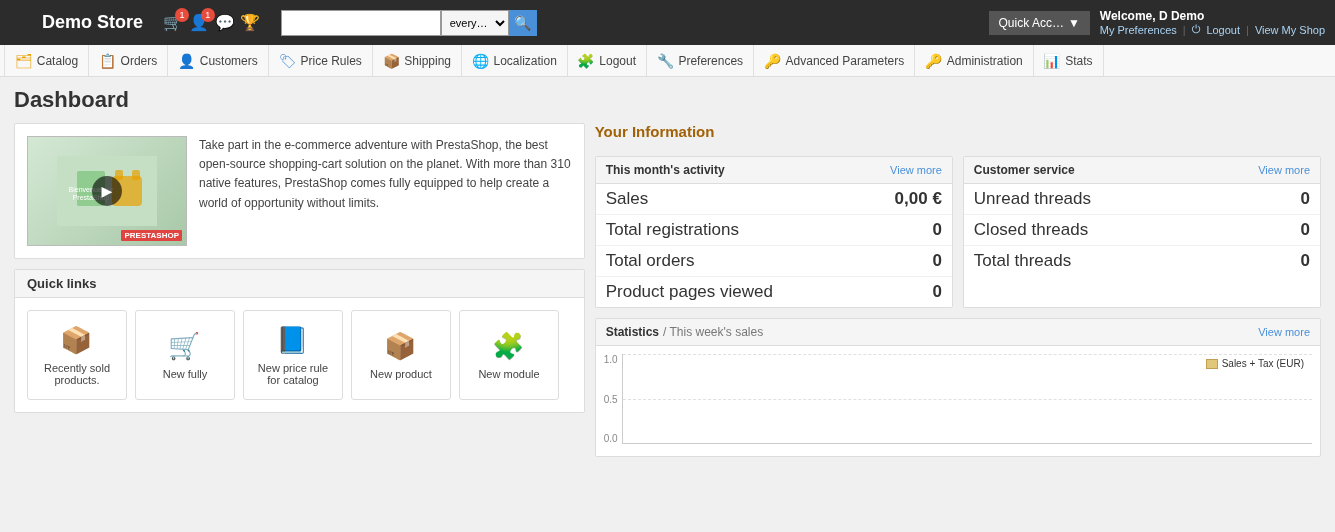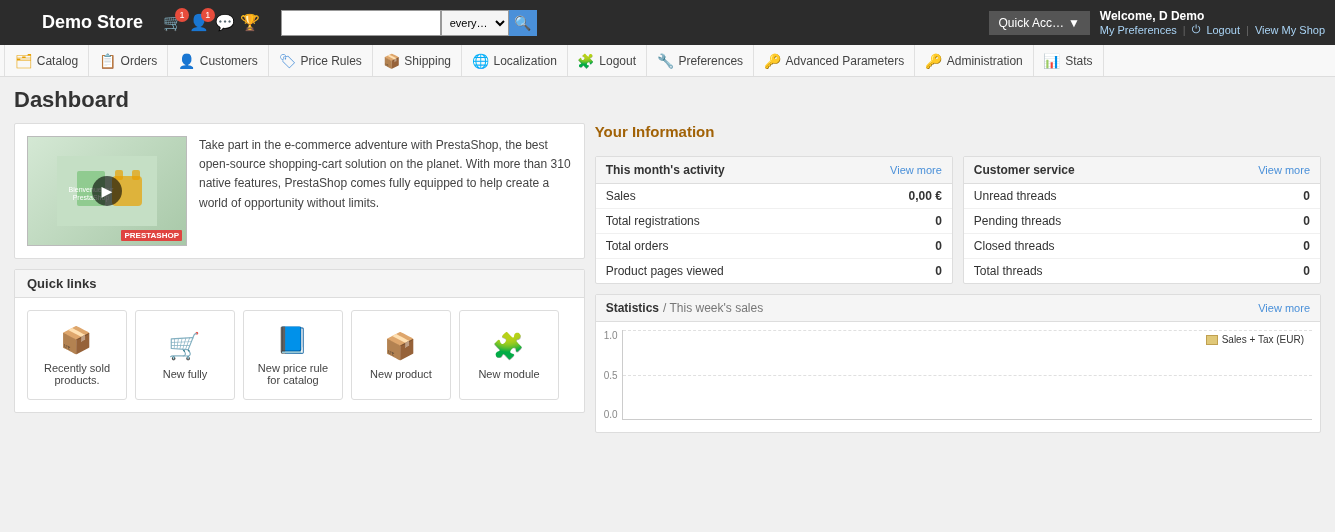--- a/index.html
+++ b/index.html
@@ -313,21 +313,21 @@
     .view-more-link {
       font-weight: normal;
       color: #4a90d9;
       text-decoration: none;
       font-size: 11px;
       text-align: right;
     }
     .info-table {
       width: 100%;
       border-collapse: collapse;
-      font-size: 12px;
+      font-size: 17px;
     }
     .info-table tr {
       border-bottom: 1px solid #f0f0f0;
     }
     .info-table tr:last-child { border-bottom: none; }
     .info-table td {
       padding: 5px 10px;
     }
     .info-table td:last-child {
       text-align: right;
@@ -617,24 +617,20 @@
             <span>Customer service</span>
             <a href="#" class="view-more-link">View more</a>
           </div>
           <table class="info-table">
             <tbody>
                 <tr>
               <td>Unread threads</td>
               <td>0</td>
             </tr>
             <tr>
-              <td>Pending threads</td>
-              <td>0</td>
-            </tr>
-            <tr>
               <td>Closed threads</td>
               <td>0</td>
             </tr>
             <tr>
               <td>Total threads</td>
               <td>0</td>
             </tr>
           </tbody>
             </table>
         </div>

